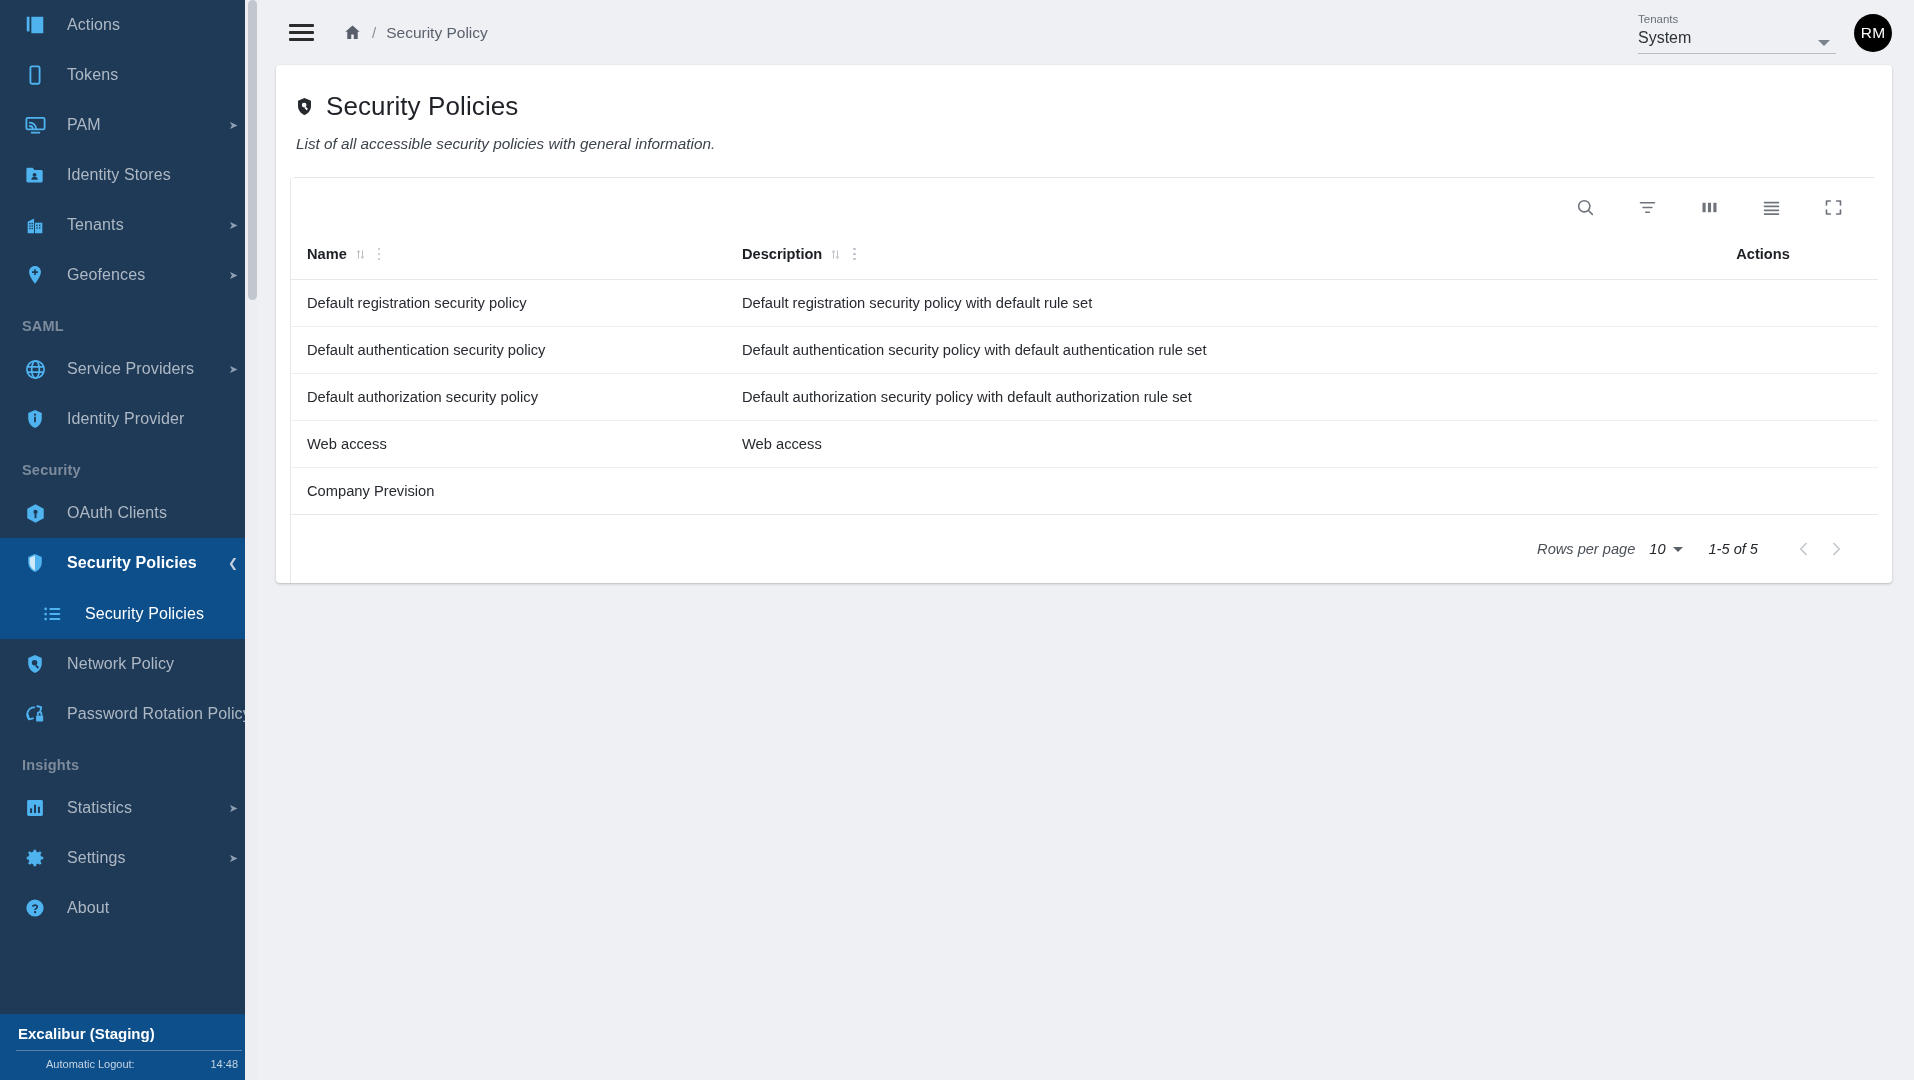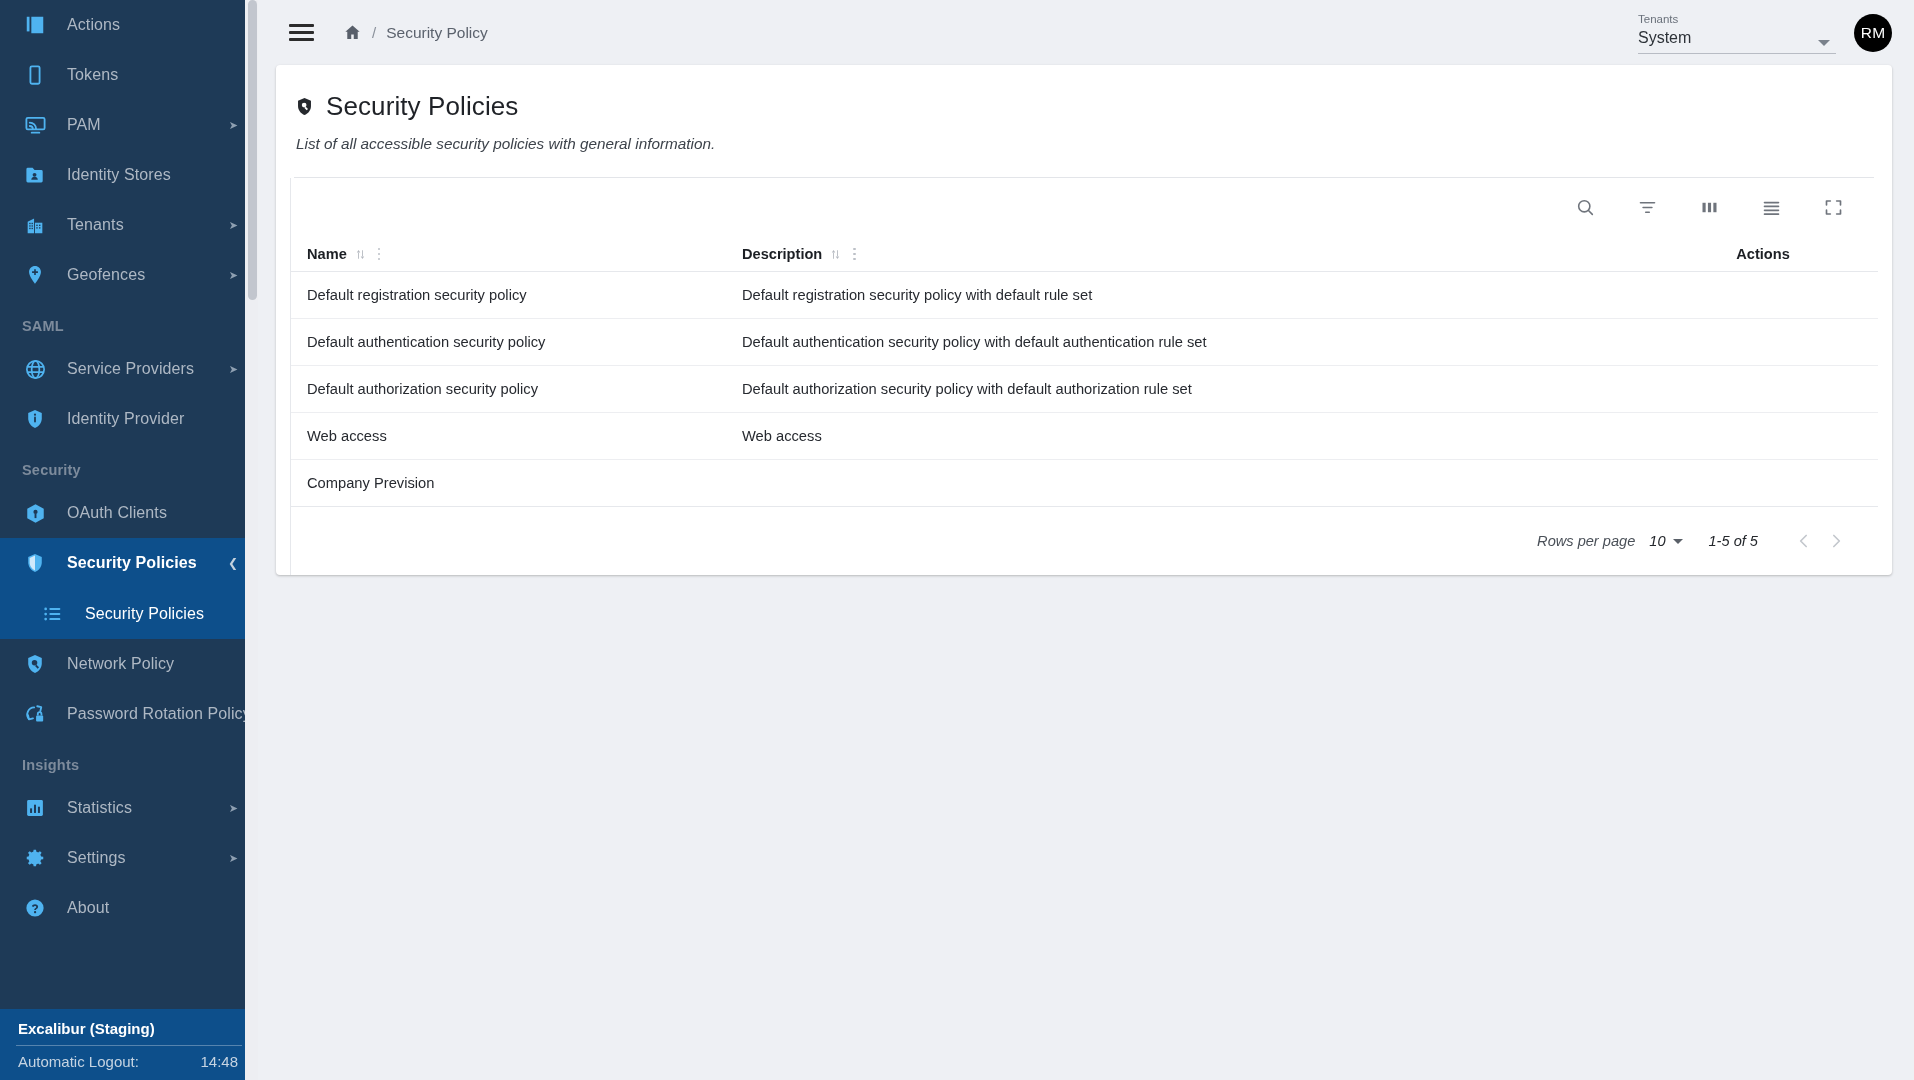--- a/index.html
+++ b/index.html
@@ -95,21 +95,21 @@
     padding: 3px 0 8px 4px;
   }
   #sidebar-footer .divider {
     height:1px; background: rgba(255,255,255,.30); margin: 0 2px 7px 2px;
   }
   #sidebar-footer .logout-row {
     display:flex; justify-content: space-between; align-items:center;
     padding: 0 6px 0 4px;
   }
   #sidebar-footer .logout-row span {
-    color:#c6d4e2; font-size: 15px;
+    color:#c6d4e2; font-size: 11px; margin-left: 28px;
   }
   
   #sb-track {
     position:absolute; top:0; right:0; width:13px; height:1080px;
     background:#edeef2;
   }
   #sb-thumb {
     position:absolute; top:0; right:1px; width:9px; height:300px;
     background:#c2c6ce; border-radius:5px;
   }
@@ -229,21 +229,21 @@
     display:flex; align-items:center; justify-content:center;
     color:#6f747c; cursor:pointer;
   }
 
   table { border-collapse: collapse; width: 100%; table-layout: fixed; }
   thead th {
     text-align:left;
     font-size: 14.6px;
     font-weight: bold;
     color:#1c1f24;
-    padding: 10px 0 9px 0;
+    padding: 10px 0 17px 0;
     border-bottom: 1px solid #e6e8ec;
     vertical-align: bottom;
   }
   th.col-name { width: 451px; padding-left: 16px; }
   th.col-desc { width: auto; }
   th.col-actions { width: 230px; text-align:center; }
   .th-inner { display:flex; align-items:center; gap: 7px; }
   .sort-ico { color:#b4b8bf; display:flex; }
   .kebab { display:flex; flex-direction:column; gap:2.3px; cursor:pointer; padding: 0 4px;}
   .kebab i { width:2.6px; height:2.6px; border-radius:50%; background:#bcc0c7; display:block; }

